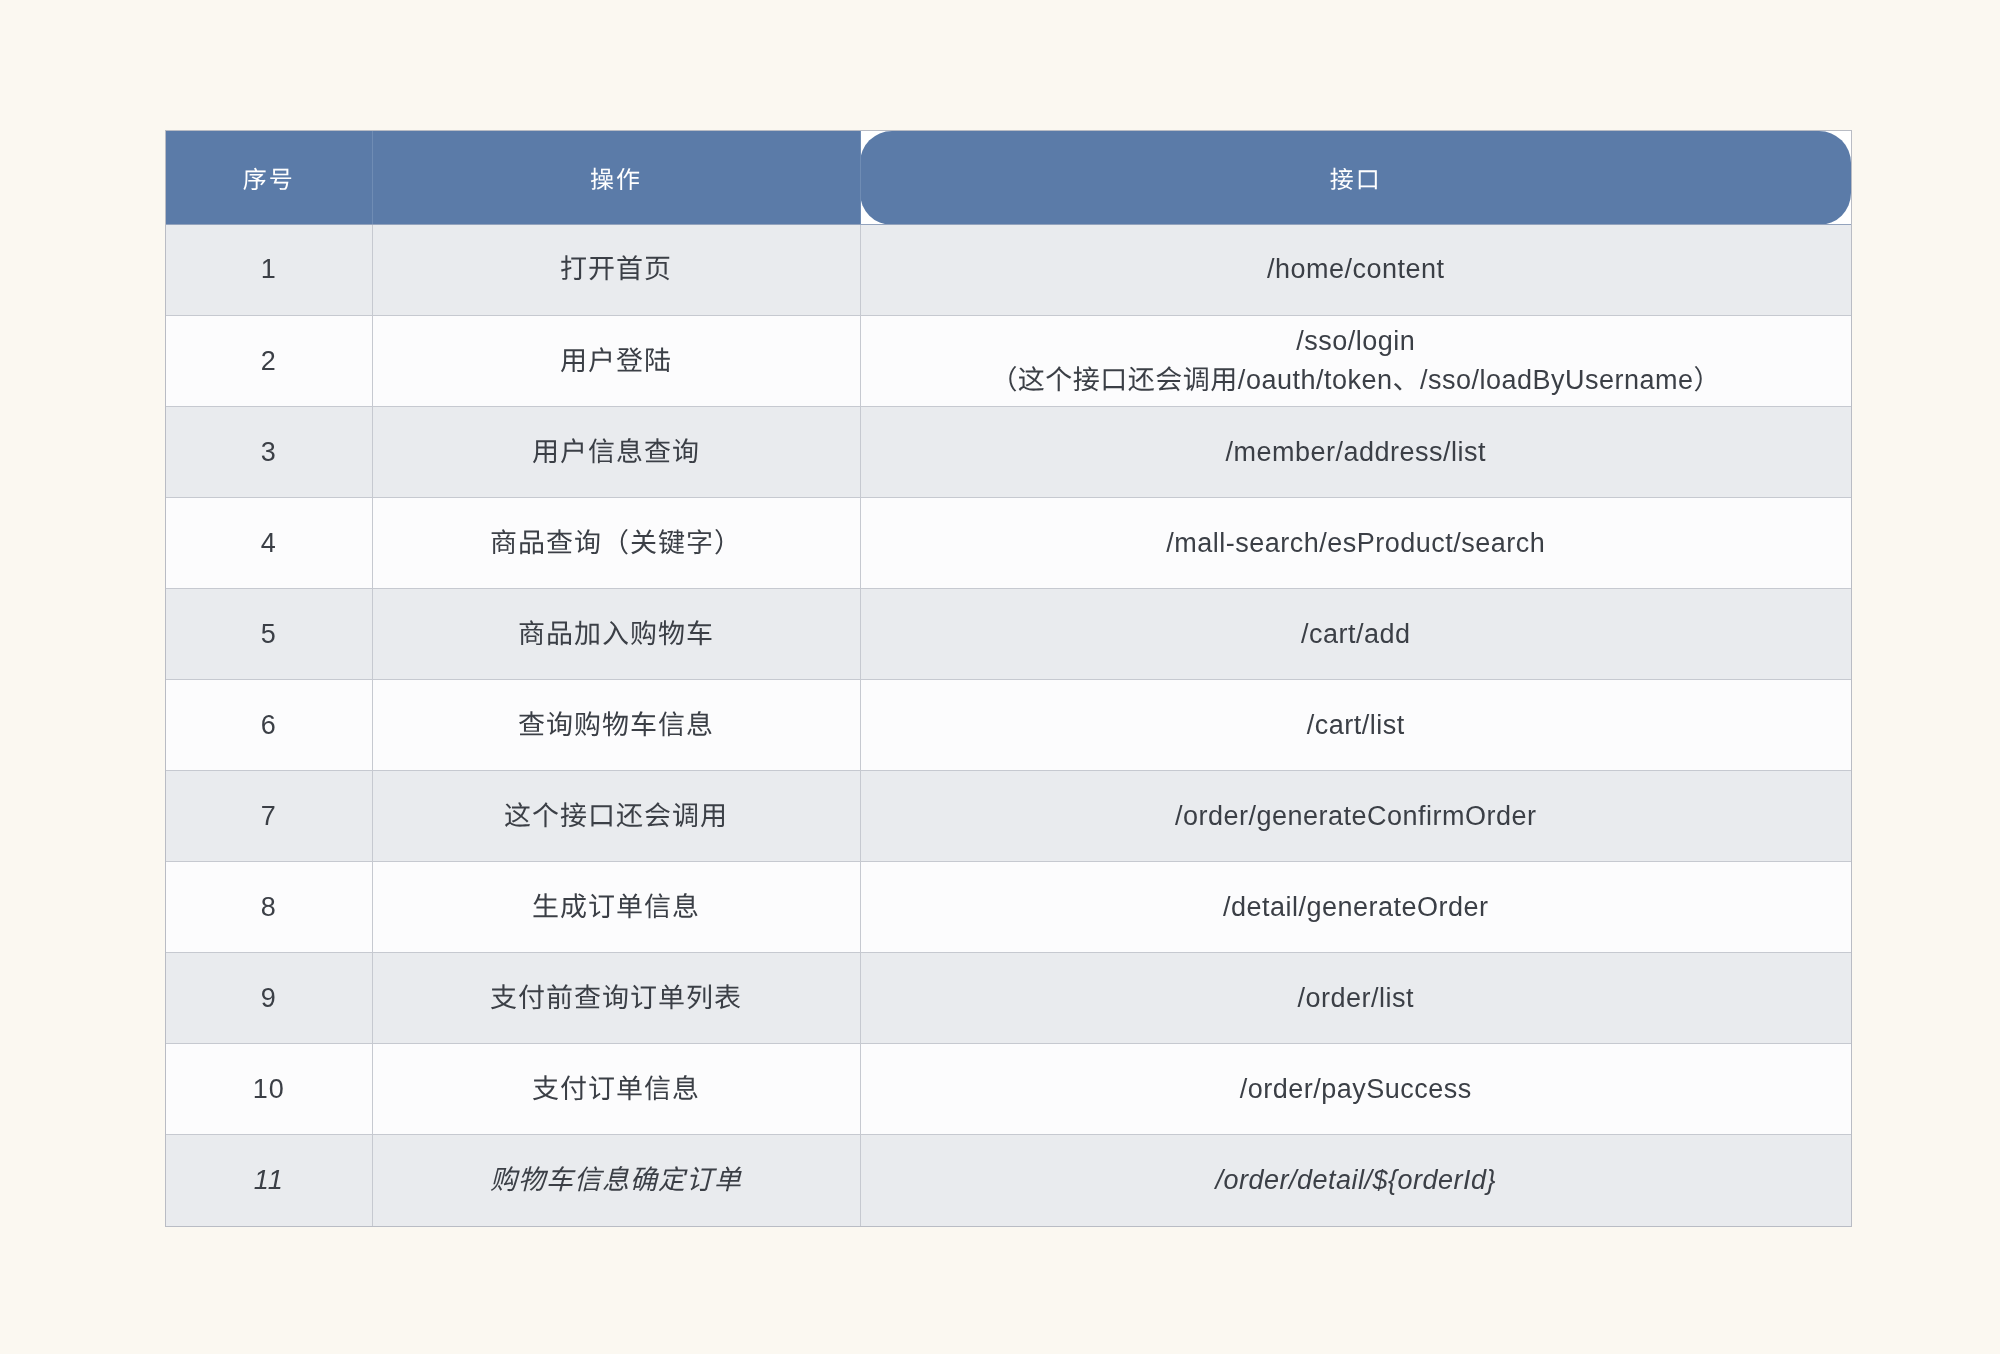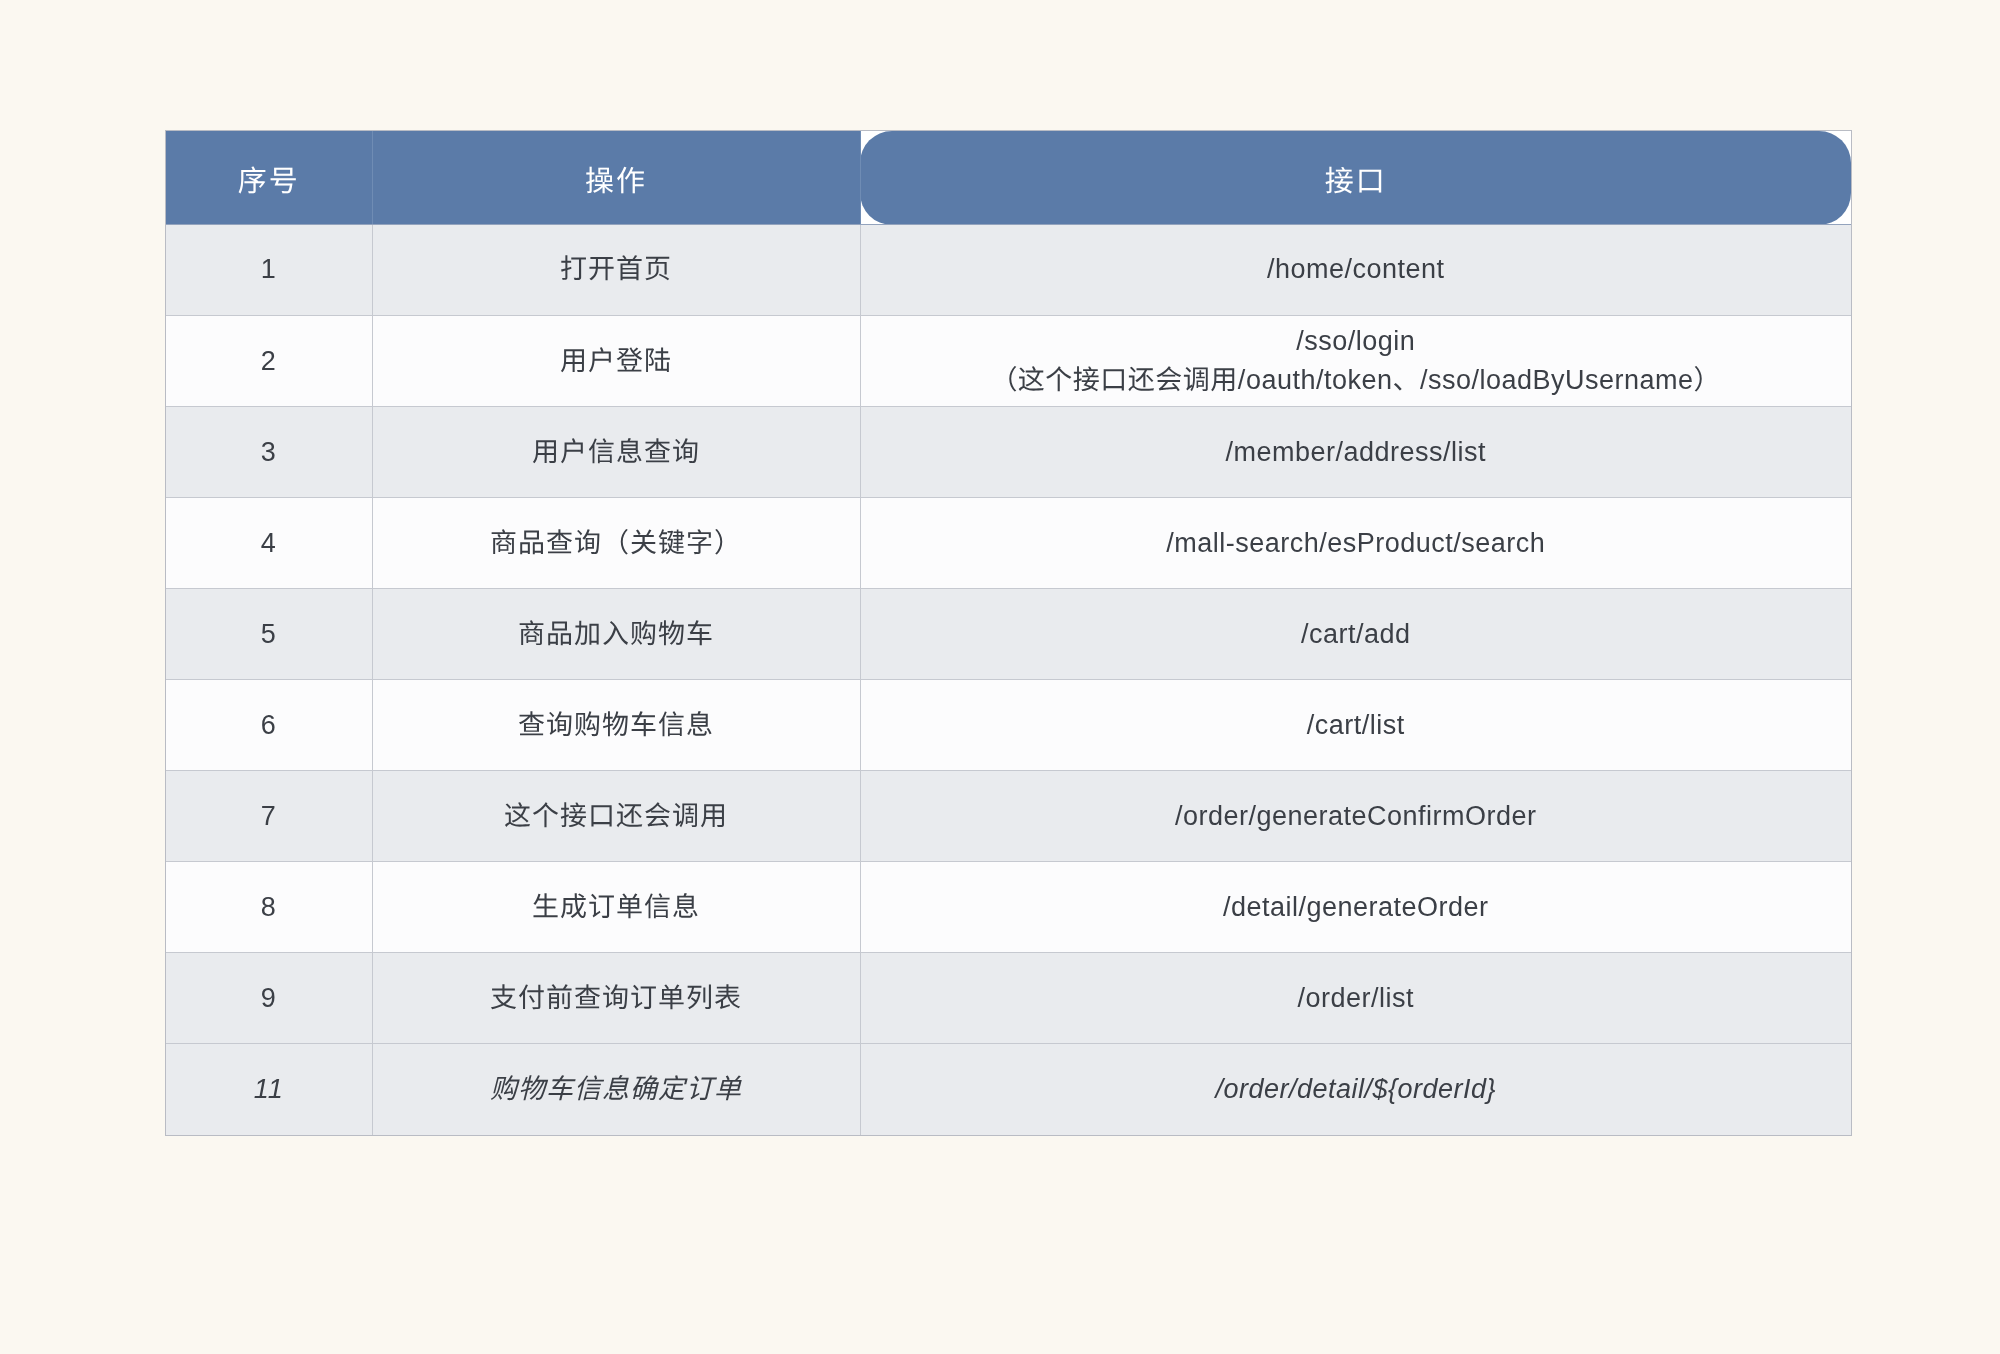--- a/index.html
+++ b/index.html
@@ -32,21 +32,21 @@
     background: #ffffff;
     box-shadow: 0 0 0 1px #b9bcc4;
   }
   table.api-table col.c-index { width: 206px; }
   table.api-table col.c-op    { width: 488px; }
   table.api-table col.c-api   { width: 991px; }
 
   table.api-table thead th {
     background: #5b7ba8;
     color: #ffffff;
-    font-size: 29px;
+    font-size: 24px;
     font-weight: 400;
     letter-spacing: 2px;
     height: 91px;
     text-align: center;
     vertical-align: middle;
     border-right: 1px solid #6f8cb4;
     border-bottom: 1px solid #93a3bd;
   }
   table.api-table thead th:last-child { border-right: none; border-radius: 32px; }
 
@@ -152,20 +152,27 @@
               <span class="api-main">/detail/generateOrder</span>
             </td>
           </tr>
           <tr class="row-odd">
             <td class="cell-index">9</td>
             <td class="cell-op">支付前查询订单列表</td>
             <td class="cell-api">
               <span class="api-main">/order/list</span>
             </td>
           </tr>
+          <tr class="row-even">
+            <td class="cell-index">10</td>
+            <td class="cell-op">支付订单信息</td>
+            <td class="cell-api">
+              <span class="api-main">/order/paySuccess</span>
+            </td>
+          </tr>
           <tr class="row-odd">
             <td class="cell-index">11</td>
             <td class="cell-op">购物车信息确定订单</td>
             <td class="cell-api">
               <span class="api-main">/order/detail/${orderId}</span>
             </td>
           </tr>
         </tbody>
     </table>
   </div>

